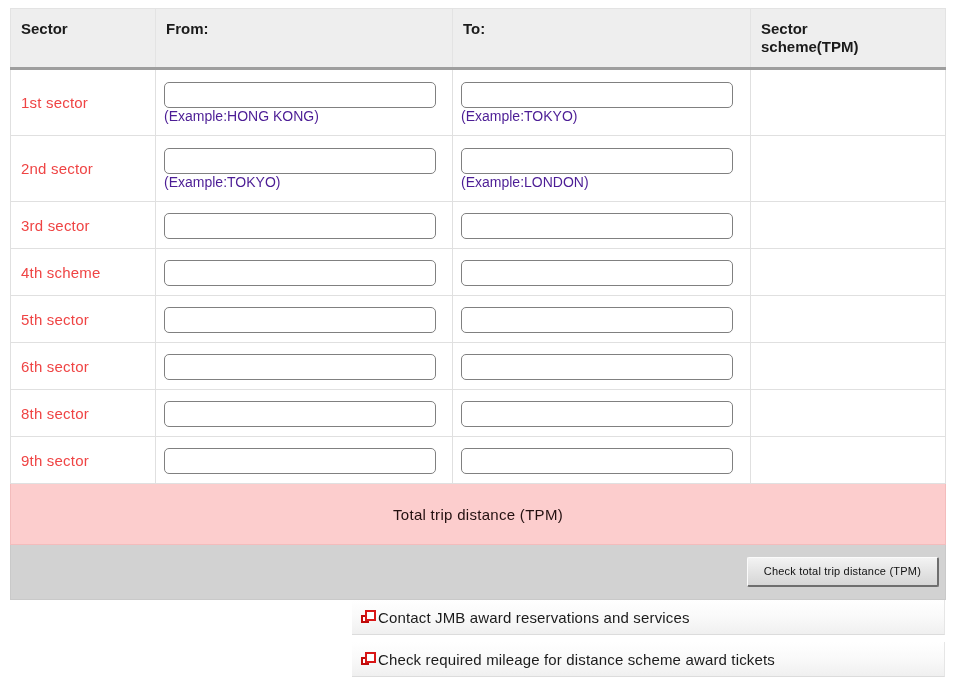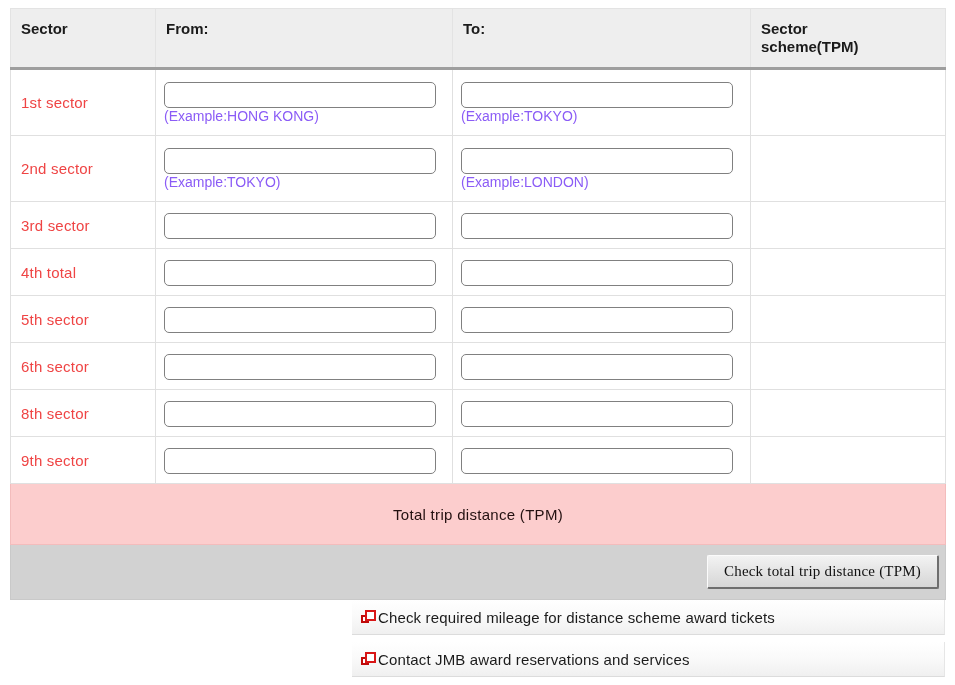--- a/index.html
+++ b/index.html
@@ -78,21 +78,21 @@
     background: #ffffff;
     font-family: "Liberation Sans", sans-serif;
     font-size: 13px;
     padding: 2px 4px;
     outline: none;
     color: #000;
   }
   .example-hint {
     display: block;
     font-size: 14px;
-    color: #8b5cf6;
+    color: #4c1d95;
     margin-top: 0px;
     line-height: 1.15;
     white-space: nowrap;
   }
 
   
   tr.total-row td {
     background: #fccdcd;
     border: 1px solid #f3bcbc;
     text-align: center;
@@ -105,22 +105,22 @@
   
   tr.action-row td {
     background: #d2d2d2;
     border: 1px solid #c9c9c9;
     height: 54px;
     text-align: right;
     padding: 0 6px 0 0;
   }
   .check-button {
     display: inline-block;
-    font-family: Liberation Serif, serif;
-    font-size: 15px;
+    font-family: Liberation Sans, sans-serif;
+    font-size: 11px;
     color: #111111;
     background: linear-gradient(to bottom, #f3f3f3 0%, #e4e4e4 50%, #d6d6d6 100%);
     border-top: 1px solid #fbfbfb;
     border-left: 1px solid #fbfbfb;
     border-right: 2px solid #6e6e6e;
     border-bottom: 2px solid #6e6e6e;
     border-radius: 2px;
     padding: 8px 16px 8px 16px;
     cursor: pointer;
     letter-spacing: 0.2px;
@@ -233,21 +233,21 @@
         <td class="field-cell">
           <input class="txt-input" type="text" value="" style="">
         </td>
         <td class="field-cell">
           <input class="txt-input" type="text" value="" style="">
         </td>
         <td class="sector-label"></td>
       </tr>
 
       <tr class="row-short">
-        <td class="sector-label">4th total</td>
+        <td class="sector-label">4th scheme</td>
         <td class="field-cell">
           <input class="txt-input" type="text" value="" style="">
         </td>
         <td class="field-cell">
           <input class="txt-input" type="text" value="" style="">
         </td>
         <td class="sector-label"></td>
       </tr>
 
       <tr class="row-short">
@@ -303,27 +303,27 @@
         <td colspan="4">
           <button class="check-button" type="button">Check total trip distance (TPM)</button>
         </td>
       </tr>
 
     </tbody>
   </table>
 </div>
 
 <div class="links-area">
+  <a class="link-row" href="#">
+    <span class="newwin-icon">
+      <span class="back-sq"></span>
+        <span class="front-sq"></span>
+    </span>
+    <span class="link-label">Contact JMB award reservations and services</span>
+  </a>
   <a class="link-row" href="#">
     <span class="newwin-icon">
       <span class="back-sq"></span>
         <span class="front-sq"></span>
     </span>
     <span class="link-label">Check required mileage for distance scheme award tickets</span>
   </a>
-  <a class="link-row" href="#">
-    <span class="newwin-icon">
-      <span class="back-sq"></span>
-        <span class="front-sq"></span>
-    </span>
-    <span class="link-label">Contact JMB award reservations and services</span>
-  </a>
 </div>
 
 </body></html>

